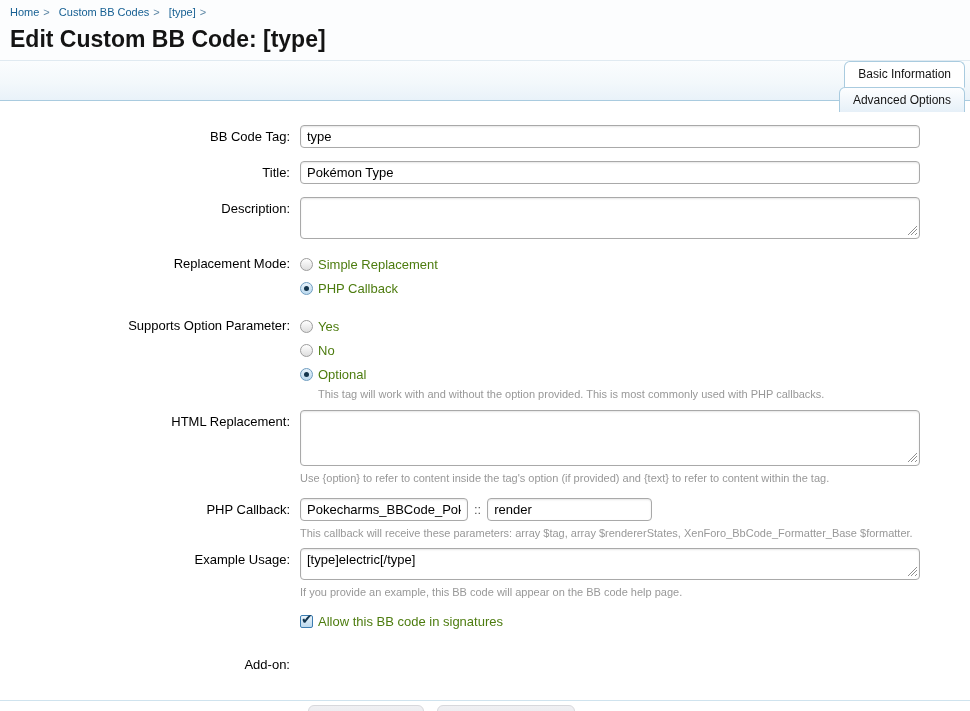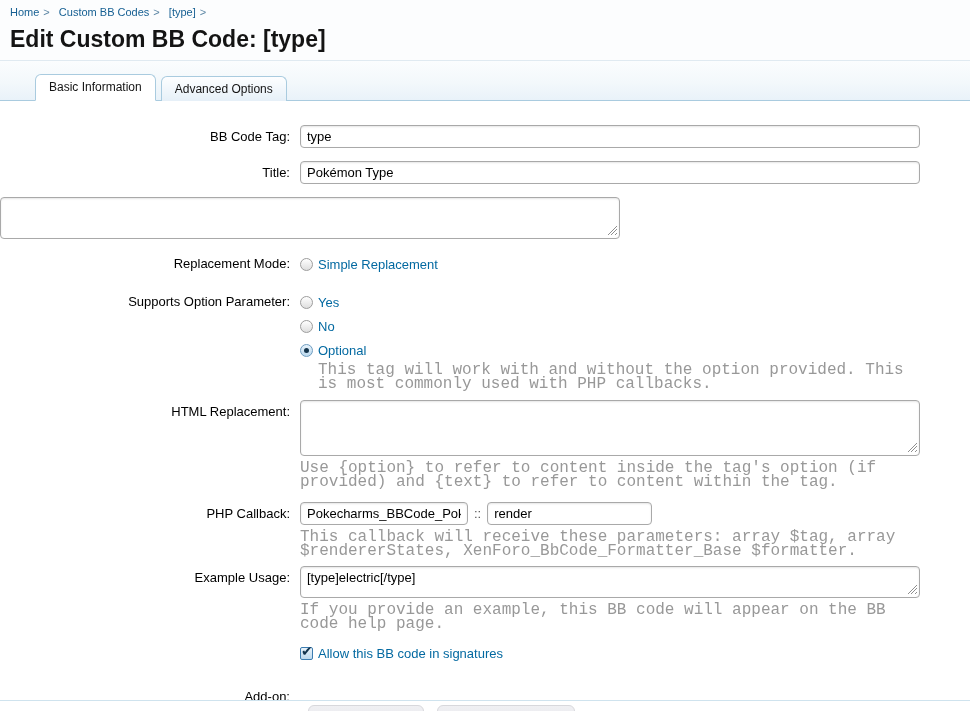--- a/index.html
+++ b/index.html
@@ -18,20 +18,21 @@
   h1.page-title { font-size: 23px; font-weight: 700; color: #141414; padding: 4px 0 7px 0; letter-spacing: 0; }
 
   .tabstrip {
     height: 41px;
     border-top: 1px solid #e0eaf1;
     border-bottom: 1px solid #a9cbdf;
     background: linear-gradient(180deg, #fbfdfe 0%, #f3f8fb 55%, #e9f2f9 100%);
     display: flex;
     align-items: flex-end;
     padding-left: 35px;
+    flex-direction: column;
   }
   .tab {
     font-size: 12px;
     padding: 5px 13px 5px 13px;
     border: 1px solid #a9cbdf;
     border-bottom: none;
     border-radius: 6px 6px 0 0;
     background: linear-gradient(180deg, #fdfeff 0%, #e6f0f8 100%);
     margin-right: 5px;
     margin-bottom: -1px;
@@ -69,21 +70,21 @@
   }
   .text-input { height: 23px; }
   .ta { resize: none; display: block; }
   .ta-wrap { position: relative; width: 100%; }
   .resize-grip {
     position: absolute; right: 3px; bottom: 4px; width: 9px; height: 9px;
     background:
       linear-gradient(135deg, transparent 0 45%, #8f8f8f 45% 52%, transparent 52% 64%, #8f8f8f 64% 71%, transparent 71% 84%, #8f8f8f 84% 91%, transparent 91%);
     pointer-events: none;
   }
-  .hint { font-size: 16px; color: #989898; margin-top: 5px; line-height: 14px; font-family: Liberation Mono, monospace; }
+  .hint { font-size: 11px; color: #989898; margin-top: 5px; line-height: 14px; }
   .hint.indent { padding-left: 18px; }
 
   .choice { display: flex; align-items: center; height: 24px; cursor: pointer; }
   .radio {
     width: 13px; height: 13px; border-radius: 50%;
     border: 1px solid #9d9d9d;
     background: linear-gradient(180deg, #ffffff 0%, #dedede 100%);
     display: inline-block; margin-right: 5px; position: relative; flex: 0 0 13px;
   }
   .radio.selected {
@@ -99,21 +100,21 @@
     border: 1px solid #3c7cb0;
     border-radius: 2px;
     background: linear-gradient(180deg, #eaf4fb 0%, #bdd9ee 100%);
     display: inline-block; margin-right: 5px; position: relative; flex: 0 0 13px;
   }
   .checkbox.checked::after {
     content: "\2714";
     position: absolute; left: 0px; top: -5px;
     font-size: 14px; color: #12344e;
   }
-  .choice .choice-label { color: #0369a1; }
+  .choice .choice-label { color: #4d7c0f; }
 
   .php-line { display: flex; align-items: center; }
   .php-line .text-input.cls { width: 168px; }
   .php-line .dcolon { color: #555; padding: 0 6px; font-size: 13px; }
   .php-line .text-input.mtd { width: 165px; }
 
   .select {
     width: 100%; height: 20px;
     border: 1px solid #9c9c9c;
     border-radius: 4px;
@@ -182,34 +183,39 @@
   </div>
 
   <div class="row">
     <div class="label">Title:</div>
     <div class="control">
       <input class="text-input" value="Pokémon Type" style="">
     </div>
   </div>
 
   <div class="row">
+    <div class="label">Description:</div>
     <div class="control">
       <div class="ta-wrap">
         <textarea class="ta" style="height: 42px;"></textarea>
         <div class="resize-grip"></div>
       </div>
     </div>
   </div>
 
   <div class="row mb14">
     <div class="label">Replacement Mode:</div>
     <div class="control">
       <label class="choice">
         <span class="radio"></span>
         <span class="choice-label">Simple Replacement</span>
+      </label>
+      <label class="choice">
+        <span class="radio selected"></span>
+        <span class="choice-label">PHP Callback</span>
       </label>
     </div>
   </div>
 
   <div class="row mb9">
     <div class="label">Supports Option Parameter:</div>
     <div class="control">
       <label class="choice">
         <span class="radio"></span>
         <span class="choice-label">Yes</span>

